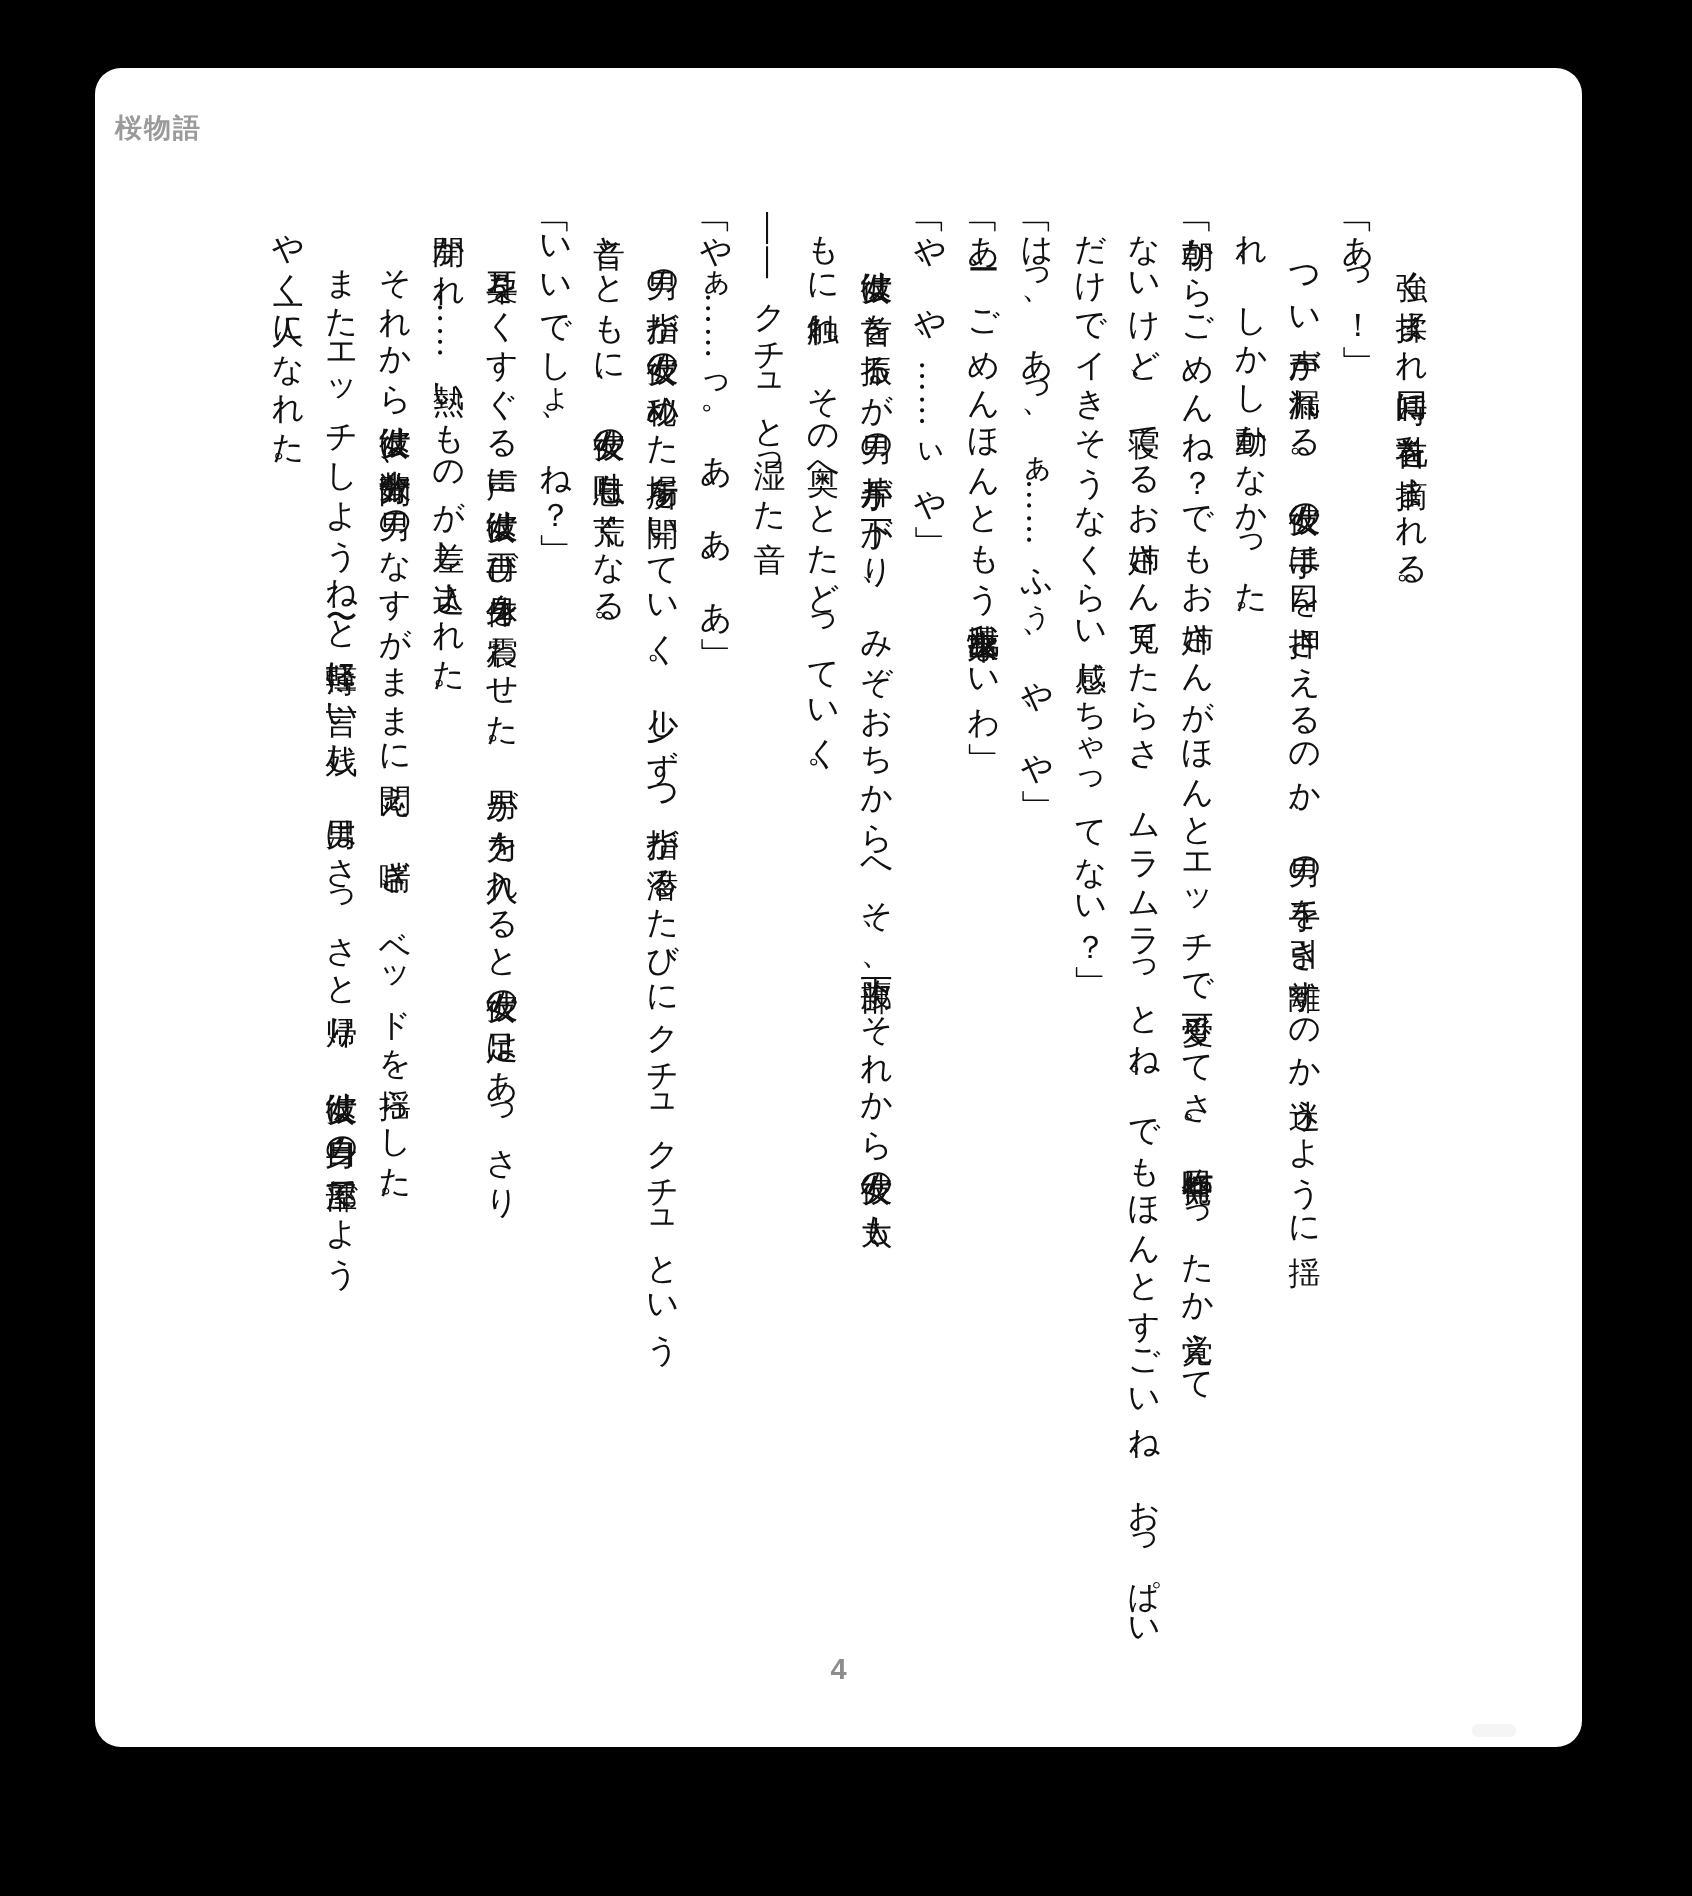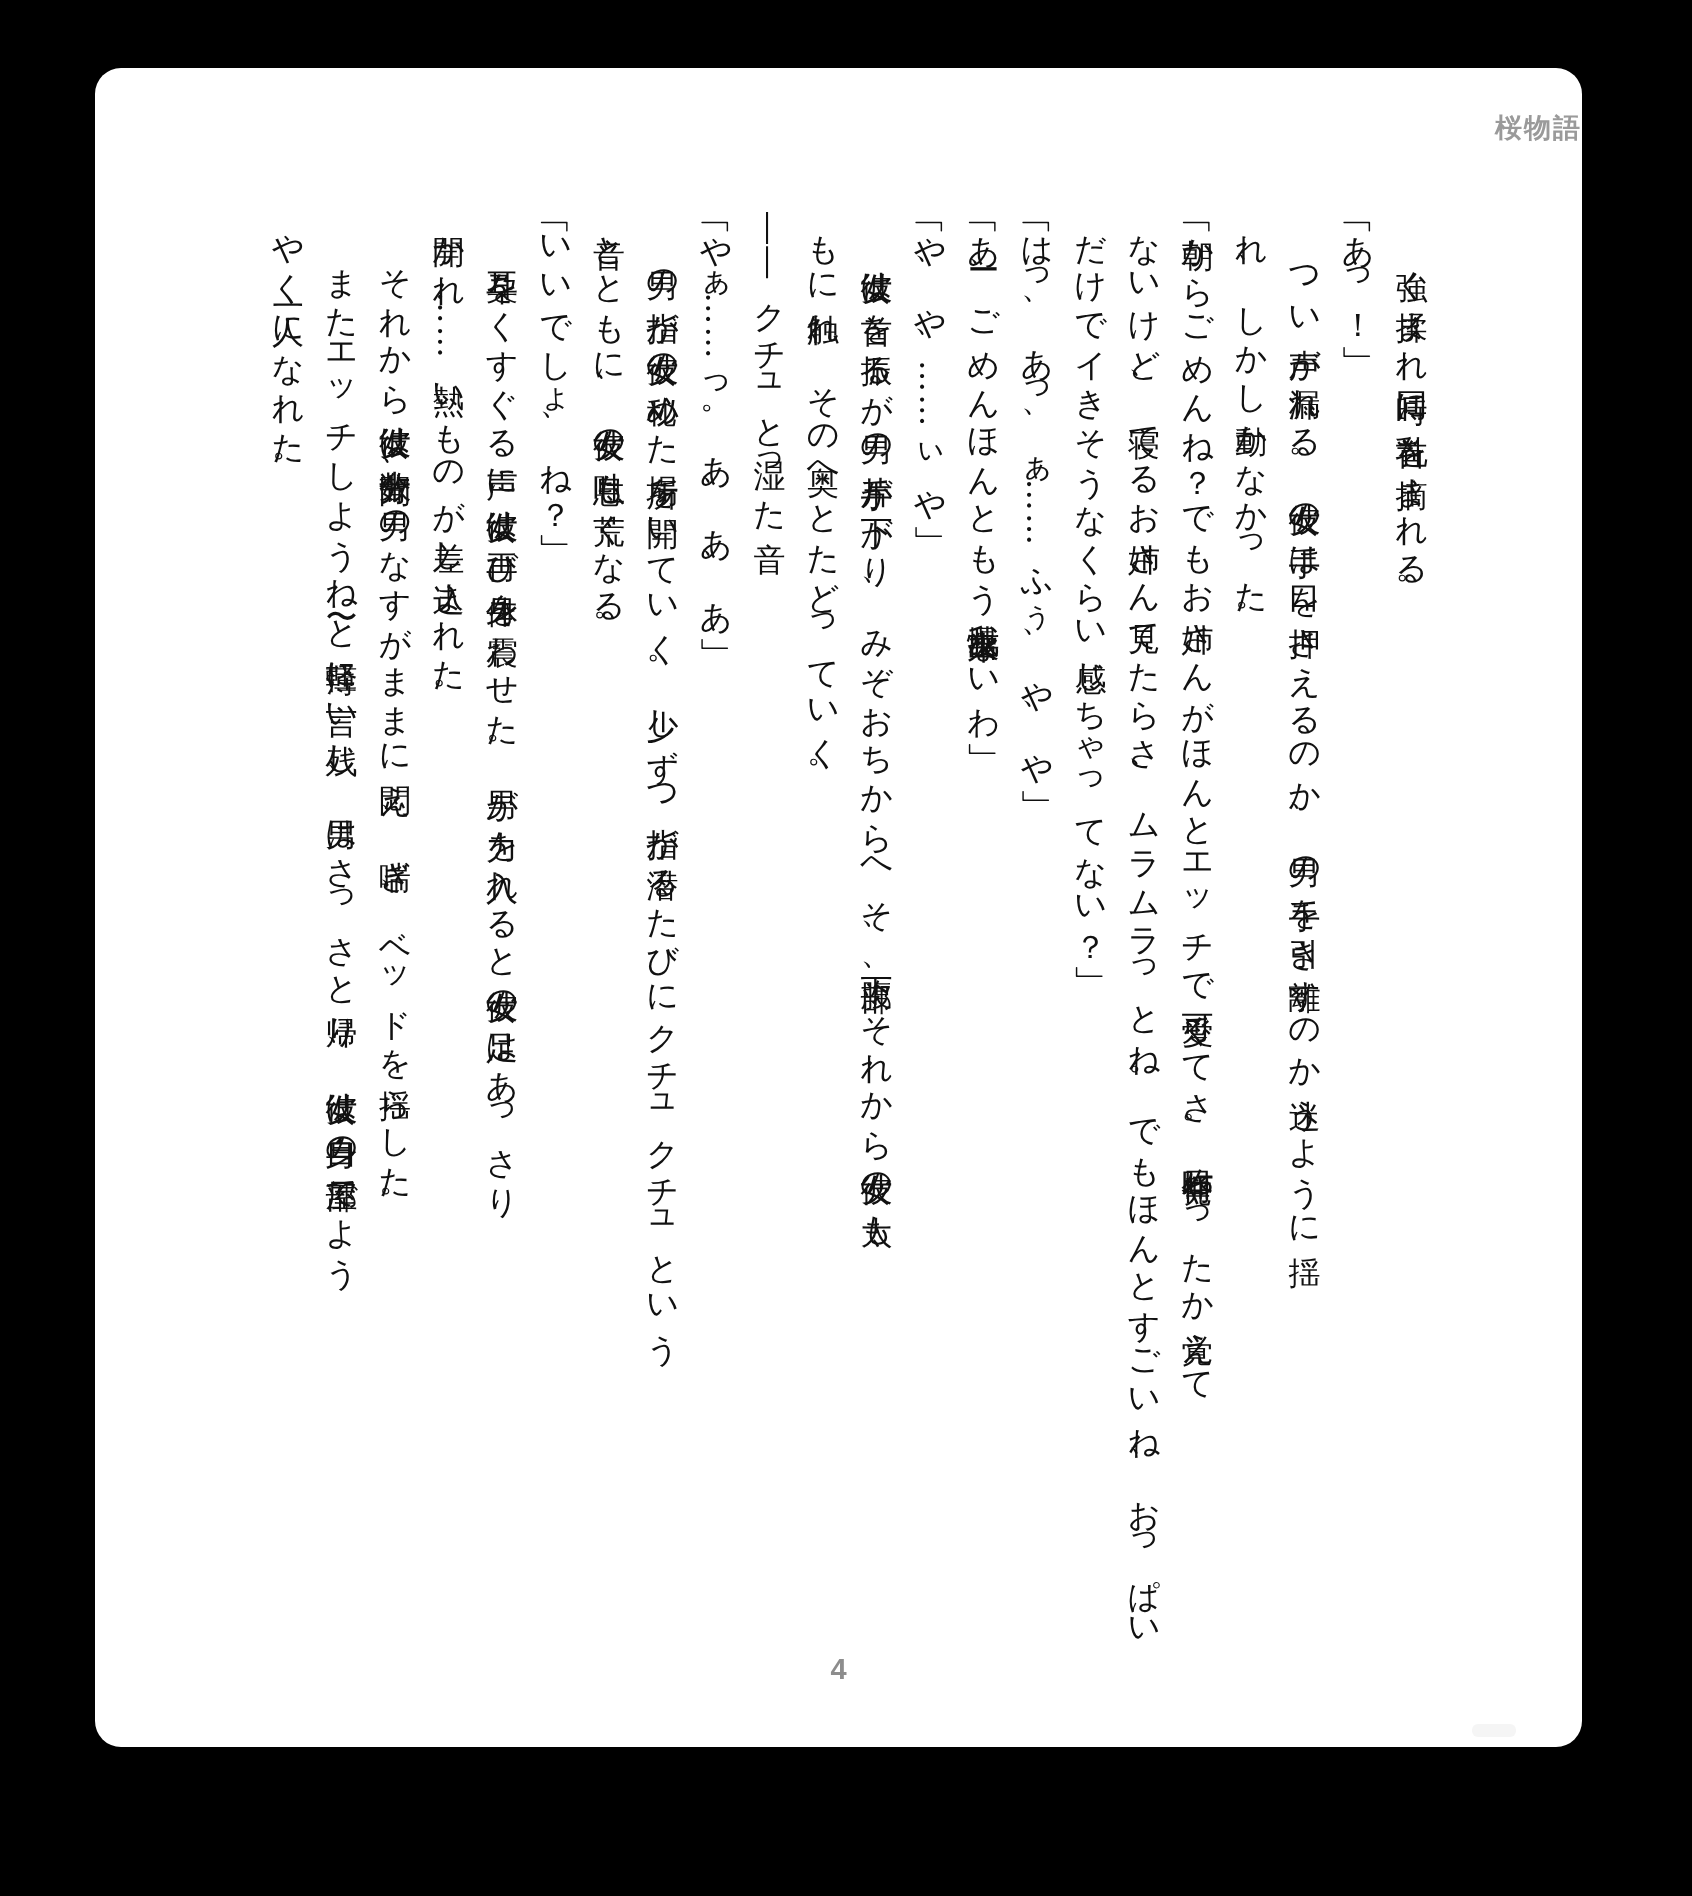--- a/index.html
+++ b/index.html
@@ -21,21 +21,21 @@
     width: 1487px;
     height: 1679px;
     background: #ffffff;
     border-radius: 26px;
   }
   .header-title {
     position: absolute;
     top: 42px;
     left: 0;
     right: 0;
-    text-align: right;
+    text-align: left;
     font-family: "Liberation Sans", "DejaVu Sans", sans-serif;
     font-size: 27px;
     font-weight: 700;
     letter-spacing: 2px;
     color: #9a9a9a;
     padding-left: 20px;
   }
   .text-block {
     position: absolute;
     top: 144px;

